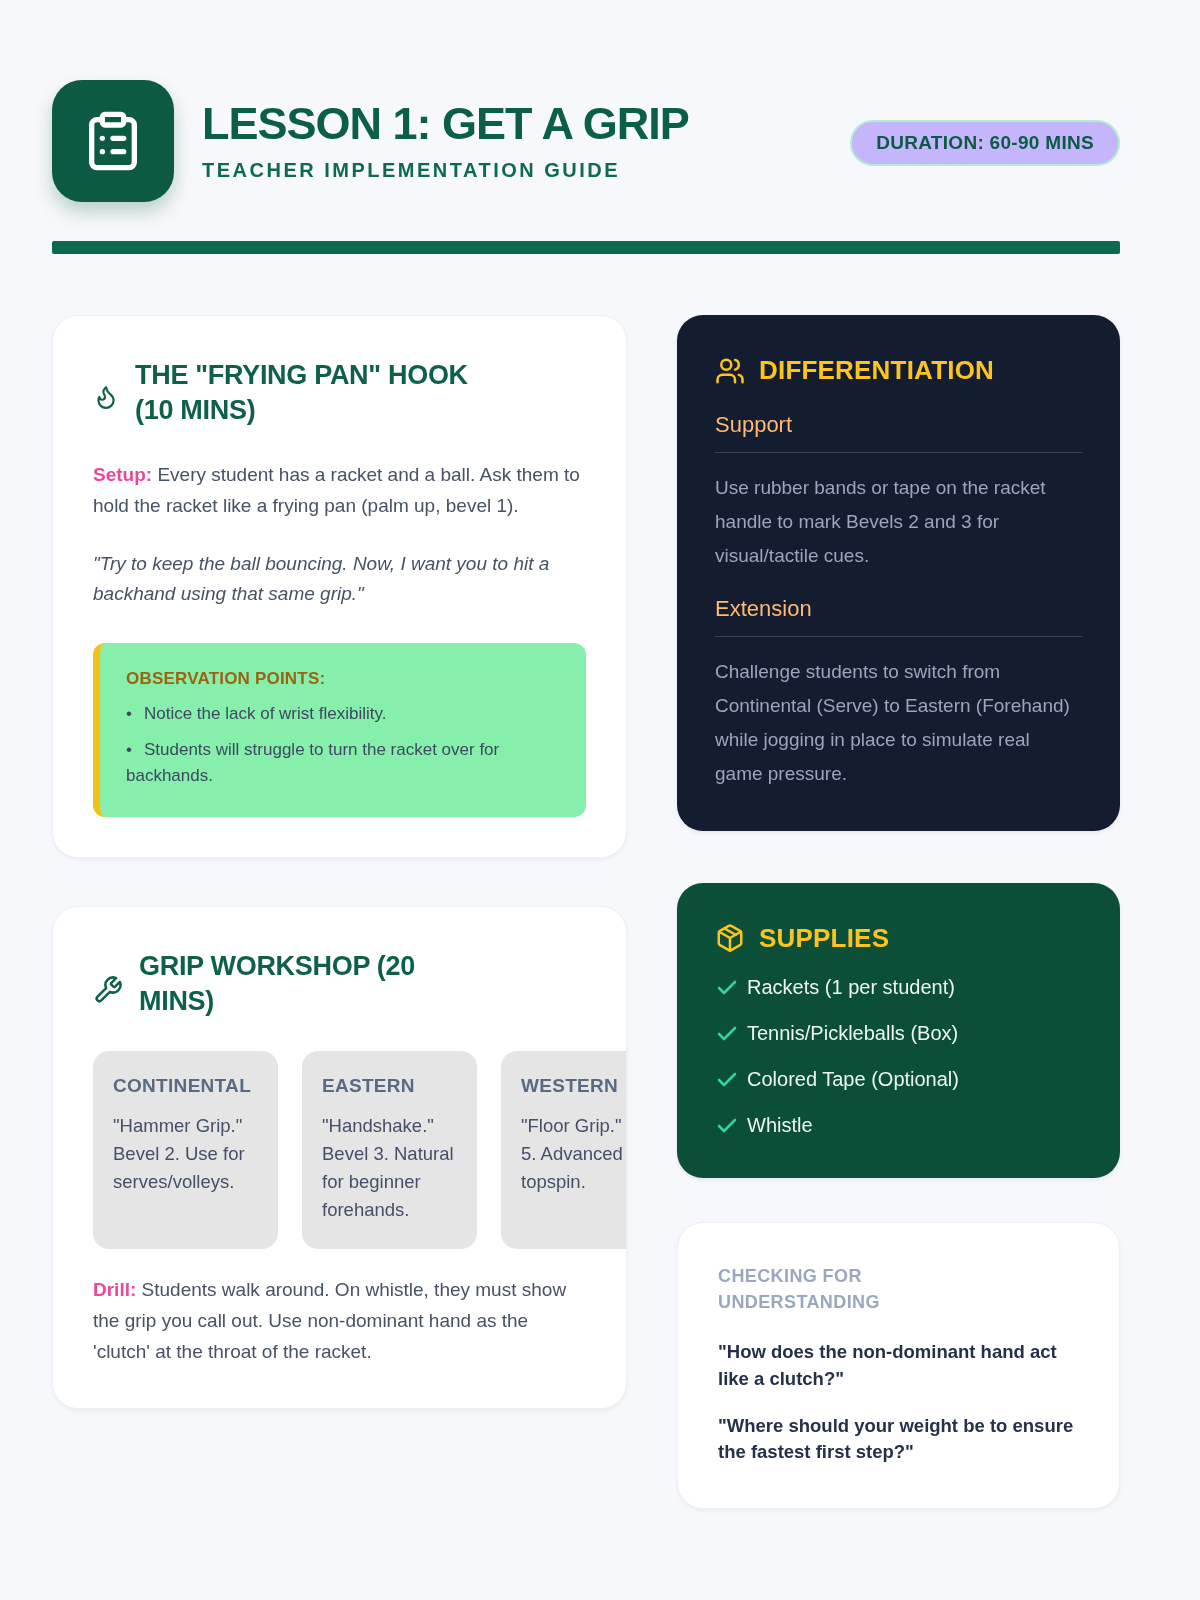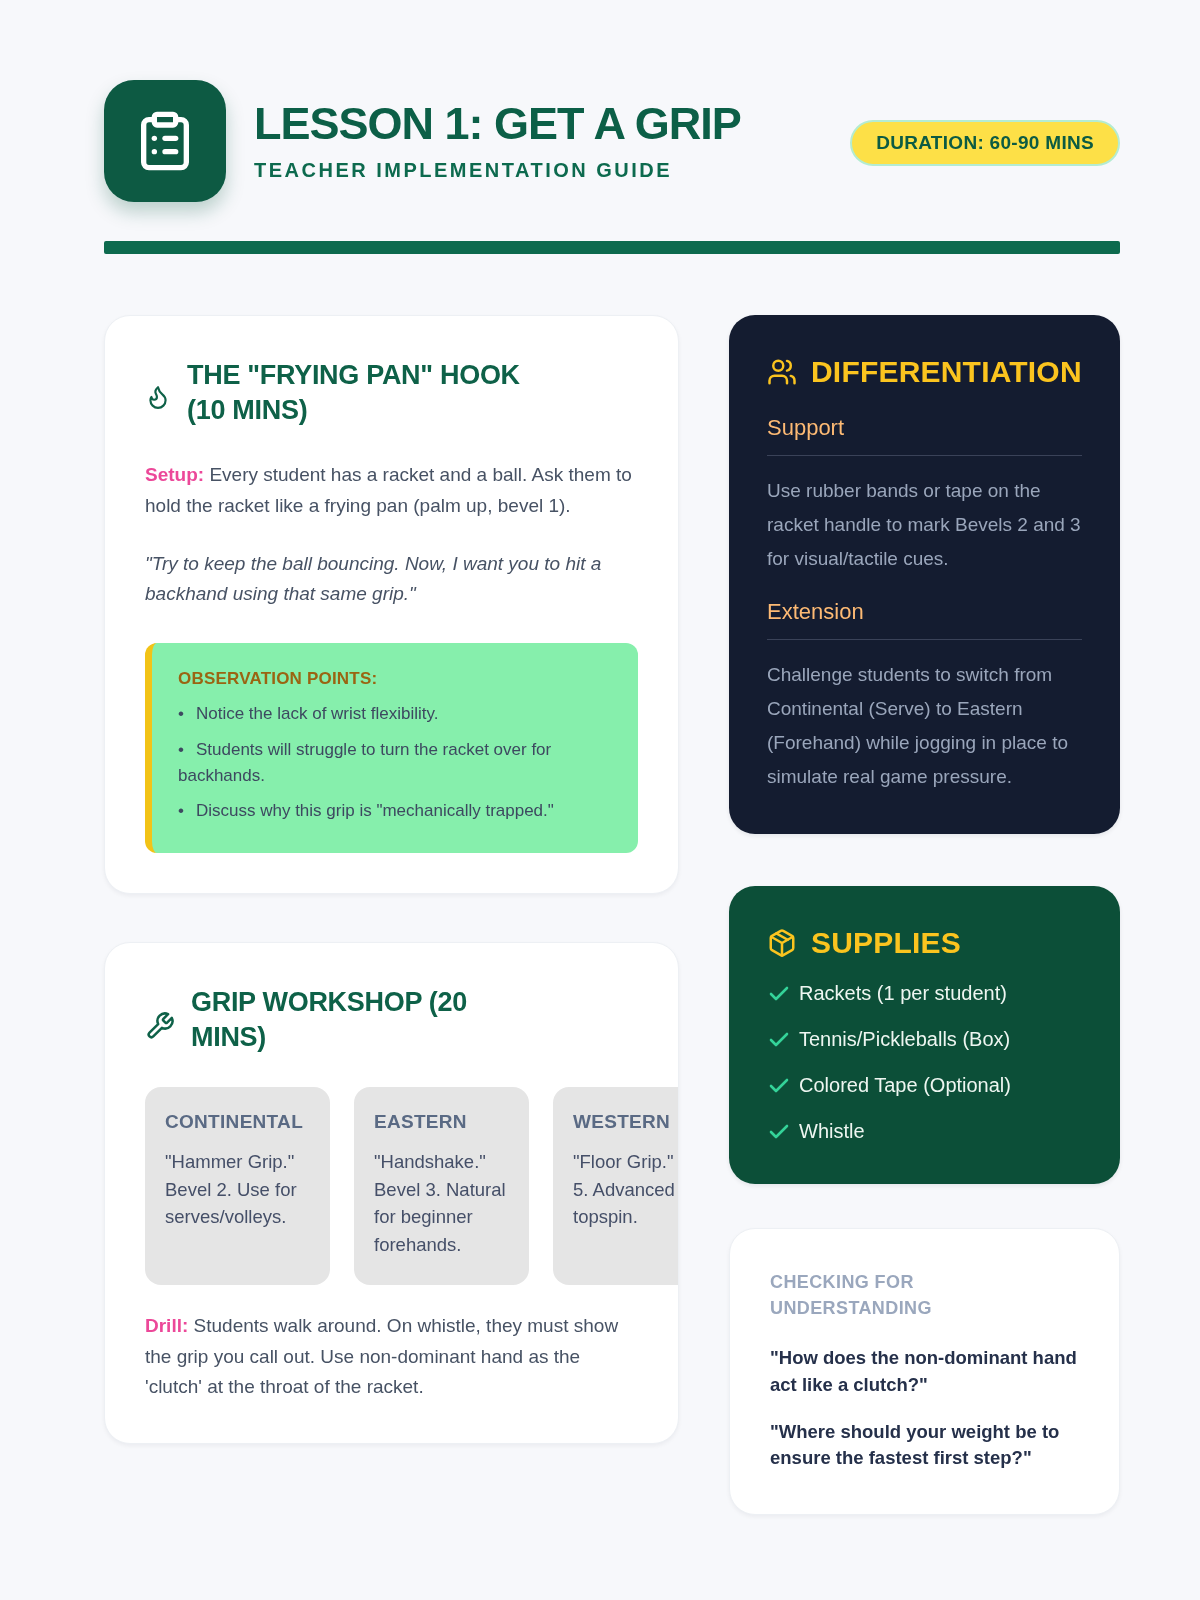--- a/index.html
+++ b/index.html
@@ -2,40 +2,40 @@
 <html><head>
 <meta charset="utf-8">
 <style>
   * { margin:0; padding:0; box-sizing:border-box; }
   html,body { width:1200px; height:1600px; overflow:hidden; }
   body {
     background:#f7f8fb;
     font-family:"Liberation Sans", sans-serif;
     color:#475264;
   }
-  .page { width:1200px; height:1600px; padding:80px 80px 0 104px; }
+  .page { width:1200px; height:1600px; padding:80px 80px 0 52px; }
 
   
   .header { display:flex; align-items:center; }
   .brand-tile {
     width:122px; height:122px; border-radius:30px; background:#0d5a43;
     display:flex; align-items:center; justify-content:center;
     box-shadow:0 10px 18px rgba(13,90,67,.25); flex:0 0 auto;
   }
   .header-text { margin-left:28px; flex:1 1 auto; }
   .main-title {
     font-size:45px; font-weight:900; color:#0c5f47; letter-spacing:-1px;
     line-height:1.05; text-transform:uppercase;
   }
   .subtitle {
     margin-top:12px; font-size:20px; font-weight:800; color:#0d6a4e;
     letter-spacing:2.5px; text-transform:uppercase;
   }
   .duration-badge {
-    flex:0 0 auto; background:#fde047; border:2px solid #b4ecd1; color:#0c5b43;
+    flex:0 0 auto; background:#c4b5fd; border:2px solid #b4ecd1; color:#0c5b43;
     font-size:19px; font-weight:800; letter-spacing:.3px;
     padding:10px 24px; border-radius:999px; white-space:nowrap; margin-left:24px;
     align-self:flex-start; margin-top:40px;
   }
   .header-divider {
     margin-top:39px; height:13px; background:#0d6a4e; border-radius:2px; width:100%;
   }
 
   
   .main { display:grid; grid-template-columns:575px 1fr; column-gap:50px; margin-top:61px; align-items:start; }
@@ -78,21 +78,21 @@
 
   .dark-card {
     border-radius:26px; padding:40px 38px; color:#9aa6bb; margin-bottom:52px;
     box-shadow:0 2px 4px rgba(16,24,40,.08);
   }
   .navy { background:#141c30; }
   .deep-green { background:#0c4f38; margin-bottom:44px; }
 
   .dark-card-head { display:flex; align-items:center; gap:14px; margin-bottom:26px; }
   .dark-card-title {
-    font-size:30px; font-weight:800; color:#fbc41f; letter-spacing:.2px; text-transform:uppercase;
+    font-size:26px; font-weight:800; color:#fbc41f; letter-spacing:.2px; text-transform:uppercase;
   }
   .dark-card-head .icon { color:#fbc41f; flex:0 0 auto; }
 
   .diff-heading { font-size:22px; font-weight:400; color:#fdba74; margin-top:24px; }
   .diff-divider { height:1px; background:#3a4258; border:none; margin:14px 0 18px 0; }
   .diff-text { font-size:19px; line-height:1.78; color:#9aa6bb; }
 
   .supply-item { display:flex; align-items:center; gap:8px; margin-top:22px; }
   .supply-item .icon { color:#34d399; flex:0 0 auto; }
   .supply-label { font-size:20px; color:#eef6f1; font-weight:500; }
@@ -145,21 +145,20 @@
           </span>
           <div class="section-title hook-title">THE "FRYING PAN" HOOK (10 MINS)</div>
         </div>
         <p class="body-p"><strong>Setup:</strong> <span>Every student has a racket and a ball. Ask them to hold the racket like a frying pan (palm up, bevel 1).</span></p>
         <p class="quote">"Try to keep the ball bouncing. Now, I want you to hit a backhand using that same grip."</p>
 
         <div class="obs-box">
           <div class="obs-title">OBSERVATION POINTS:</div>
           <p class="obs-point"><span class="bullet">•</span><span>Notice the lack of wrist flexibility.</span></p>
           <p class="obs-point"><span class="bullet">•</span><span>Students will struggle to turn the racket over for backhands.</span></p>
-          <p class="obs-point"><span class="bullet">•</span><span>Discuss why this grip is "mechanically trapped."</span></p>
         </div>
       </div>
 
       <div class="card left-card">
         <div class="section-head">
           <span class="icon">
             <svg width="30" height="30" viewBox="0 0 24 24" fill="none" stroke="#0e6148" stroke-width="2" stroke-linecap="round" stroke-linejoin="round">
               <path d="M14.7 6.3a1 1 0 0 0 0 1.4l1.6 1.6a1 1 0 0 0 1.4 0l3.77-3.77a6 6 0 0 1-7.94 7.94l-6.91 6.91a2.12 2.12 0 0 1-3-3l6.91-6.91a6 6 0 0 1 7.94-7.94l-3.76 3.76z"></path>
             </svg>
           </span>

